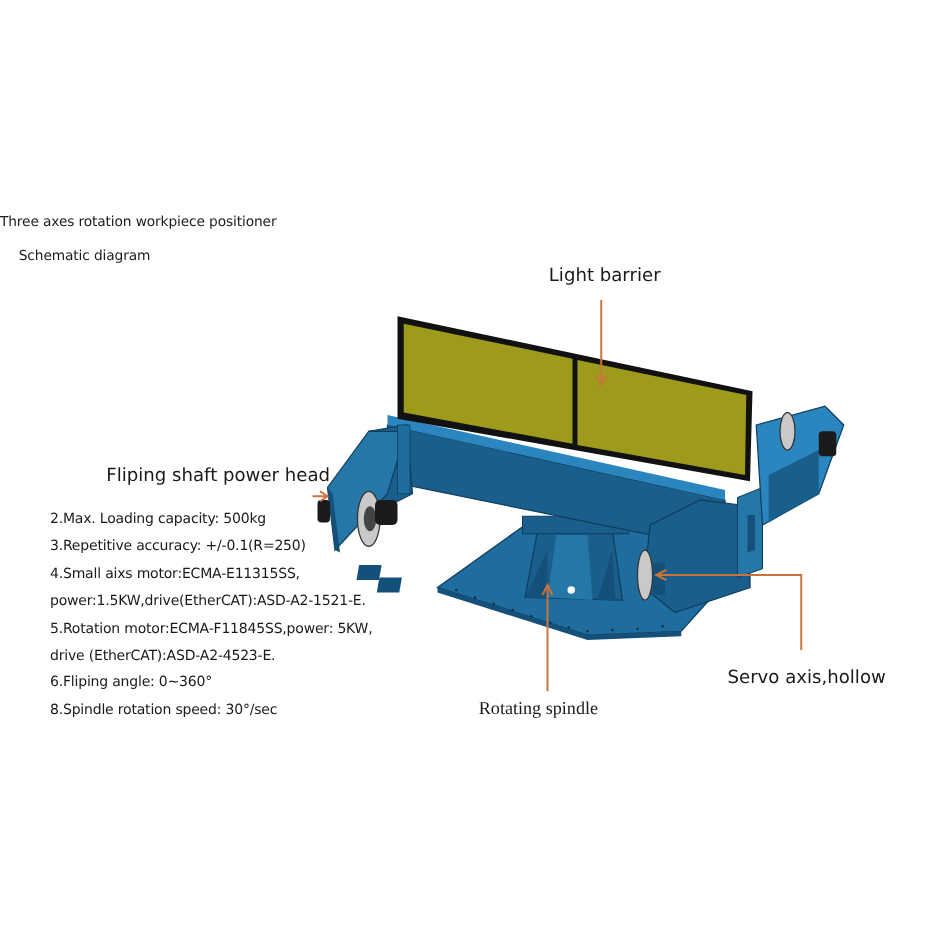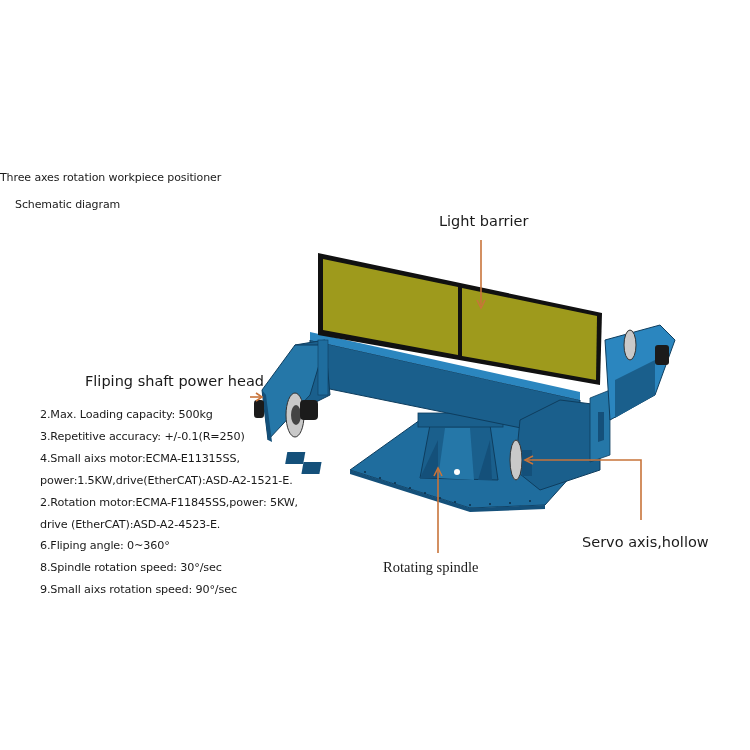--- a/index.html
+++ b/index.html
@@ -135,18 +135,17 @@
 <div class="callout" style="left:439px; top:213px;">Light barrier</div>
 <div class="callout" style="left:85px; top:373px;">Fliping shaft power head</div>
 <div class="callout" style="left:383px; top:559px;font-family:Liberation Serif, serif;">Rotating spindle</div>
 <div class="callout" style="left:582px; top:534px;">Servo axis,hollow</div>
 
 <div class="specs">
   <div>2.Max. Loading capacity: 500kg</div>
   <div>3.Repetitive accuracy: +/-0.1(R=250)</div>
   <div>4.Small aixs motor:ECMA-E11315SS,</div>
   <div>power:1.5KW,drive(EtherCAT):ASD-A2-1521-E.</div>
-  <div>2.Rotation motor:ECMA-F11845SS,power: 5KW,</div>
+  <div>5.Rotation motor:ECMA-F11845SS,power: 5KW,</div>
   <div>drive (EtherCAT):ASD-A2-4523-E.</div>
   <div>6.Fliping angle: 0~360°</div>
   <div>8.Spindle rotation speed: 30°/sec</div>
-  <div>9.Small aixs rotation speed: 90°/sec</div>
 </div>
 
 </body></html>

